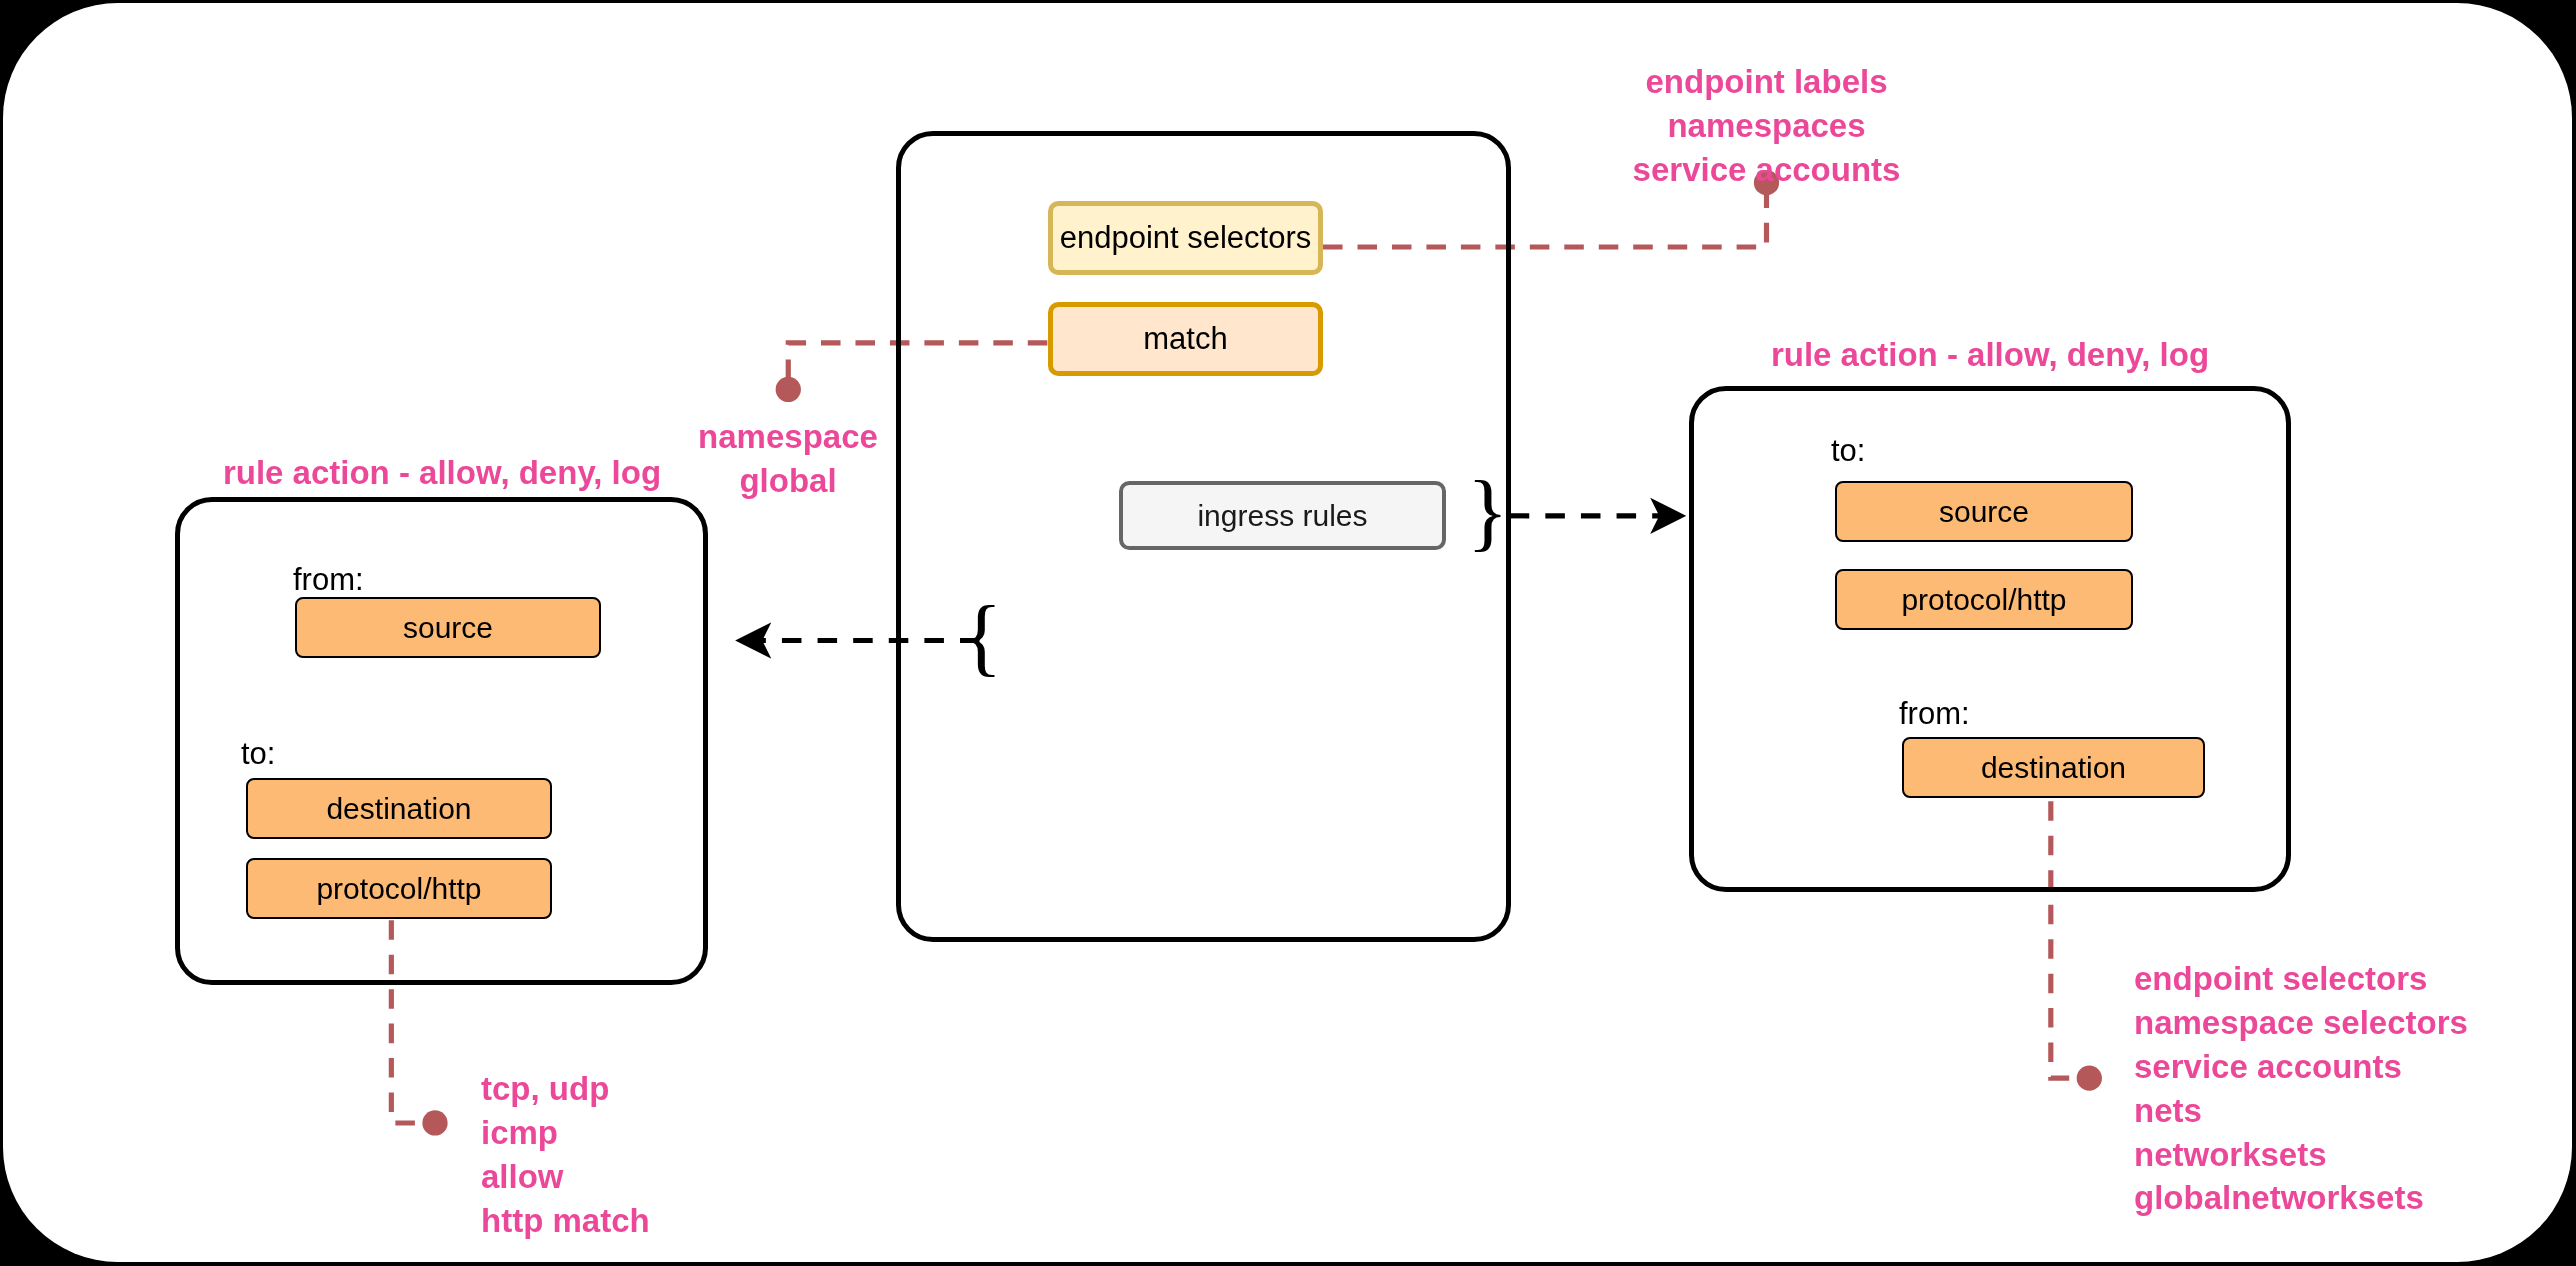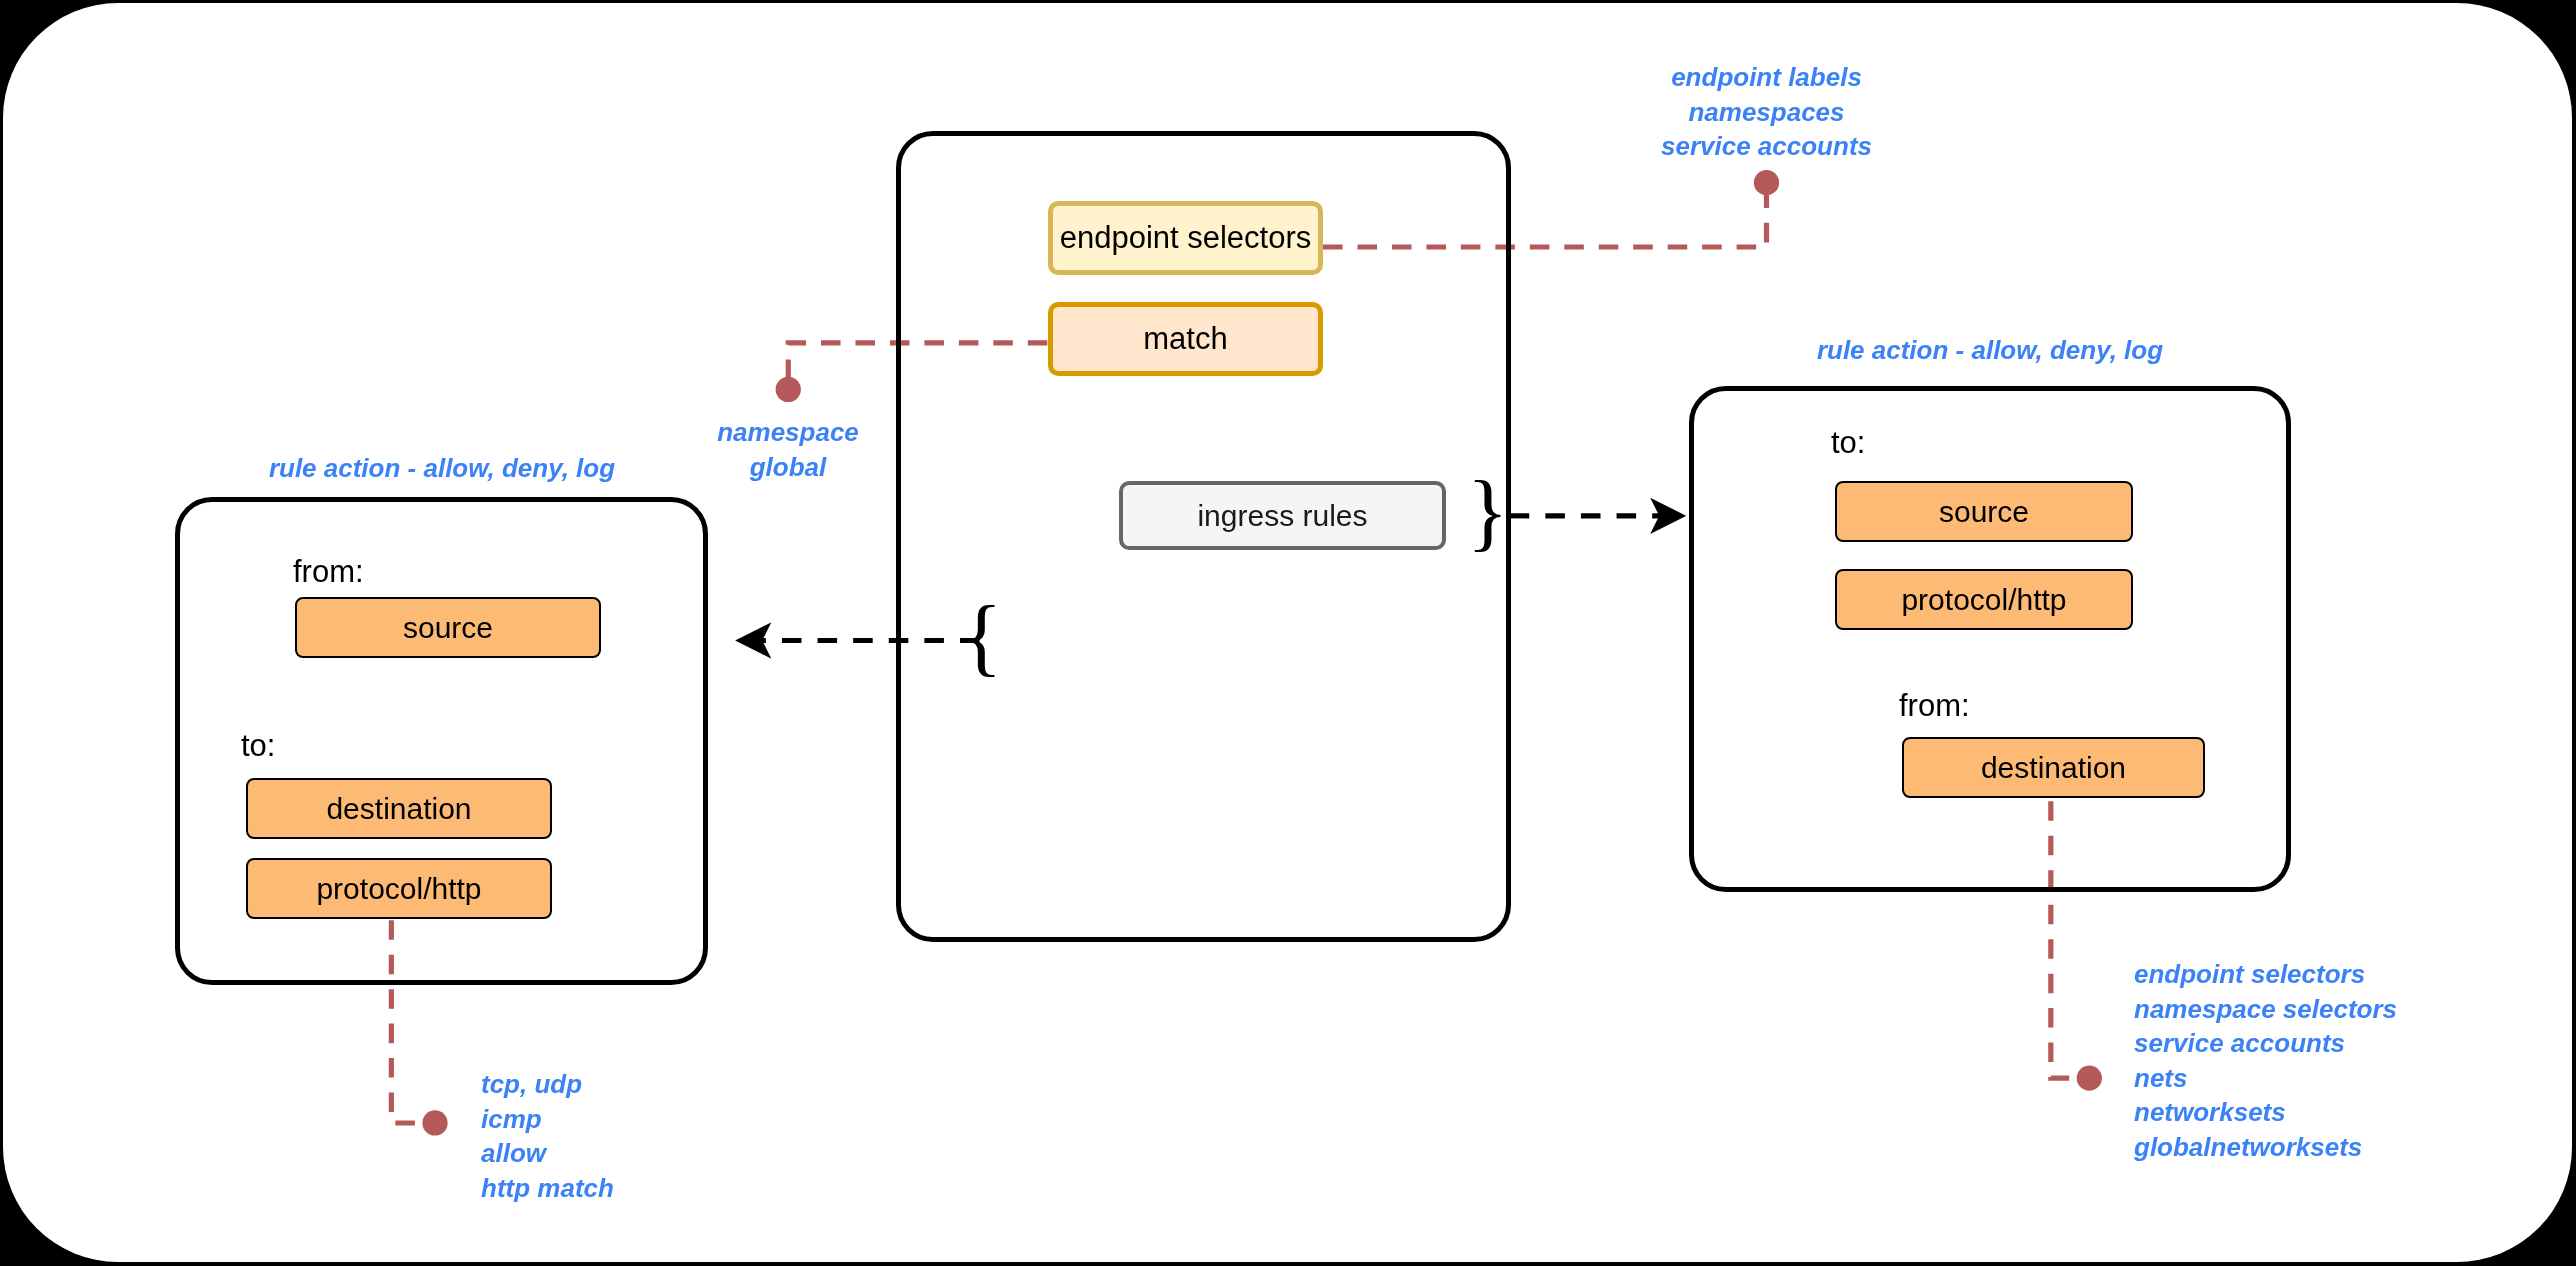--- a/index.html
+++ b/index.html
@@ -83,29 +83,29 @@
     color: #000000;
     font-size: 31px;
   }
 
   
   .caption {
     position: absolute;
     color: #000000;
     font-size: 31px;
     white-space: nowrap;
+    margin-top: 8px;
   }
 
   
   .annot {
     position: absolute;
-    color: #3b82f6;
-    font-style: italic;
+    color: #ec4899;
     font-weight: bold;
-    font-size: 26px;
+    font-size: 33px;
     line-height: 1.33;
     white-space: pre-line;
   }
   .annot.center { text-align: center; }
   .annot.left   { text-align: left; }
 
   
   .brace {
     position: absolute;
     color: #000000;

